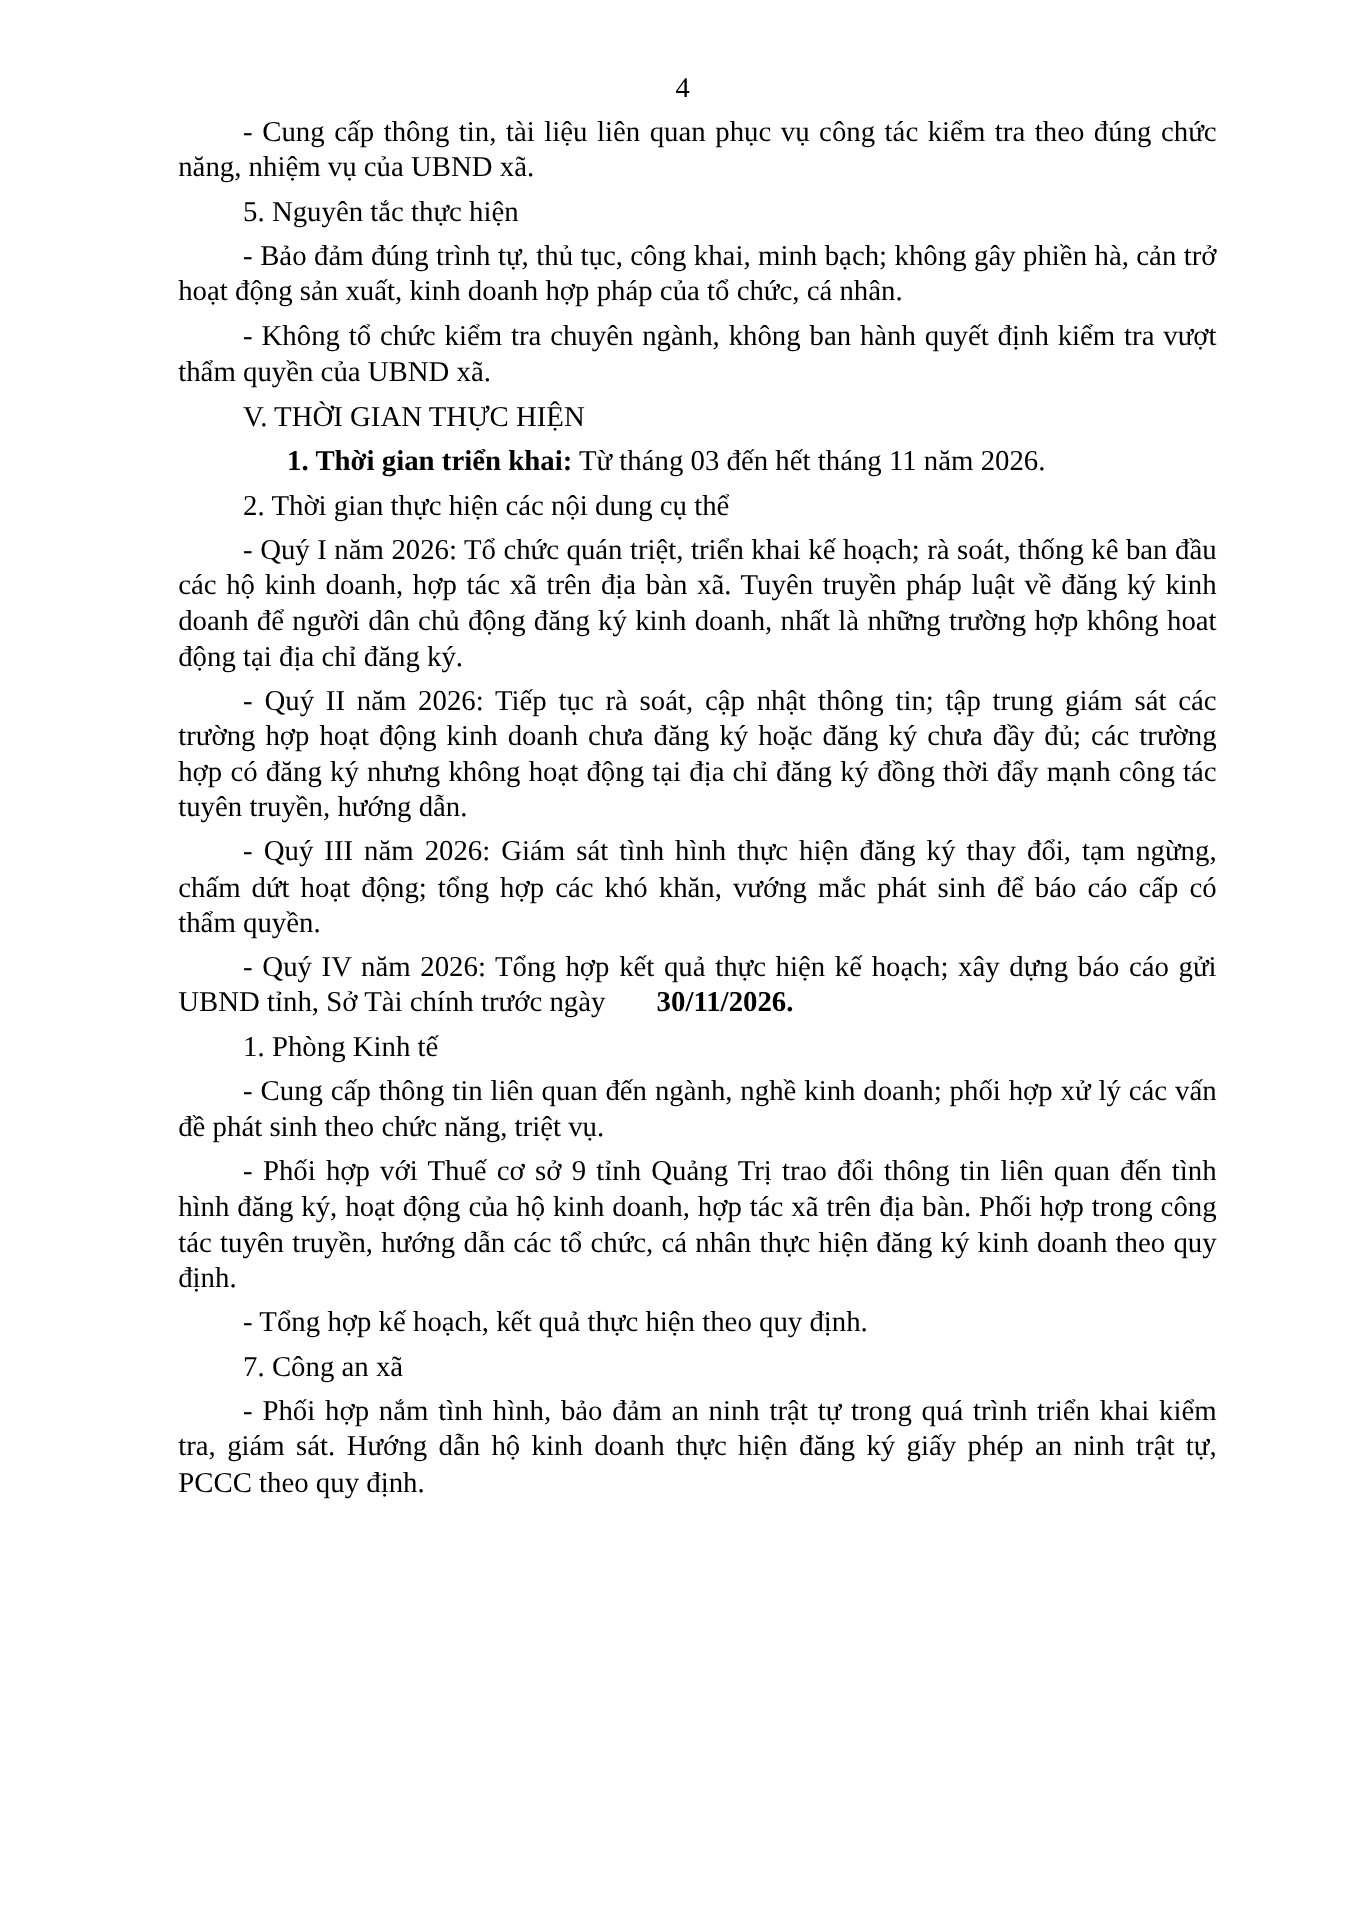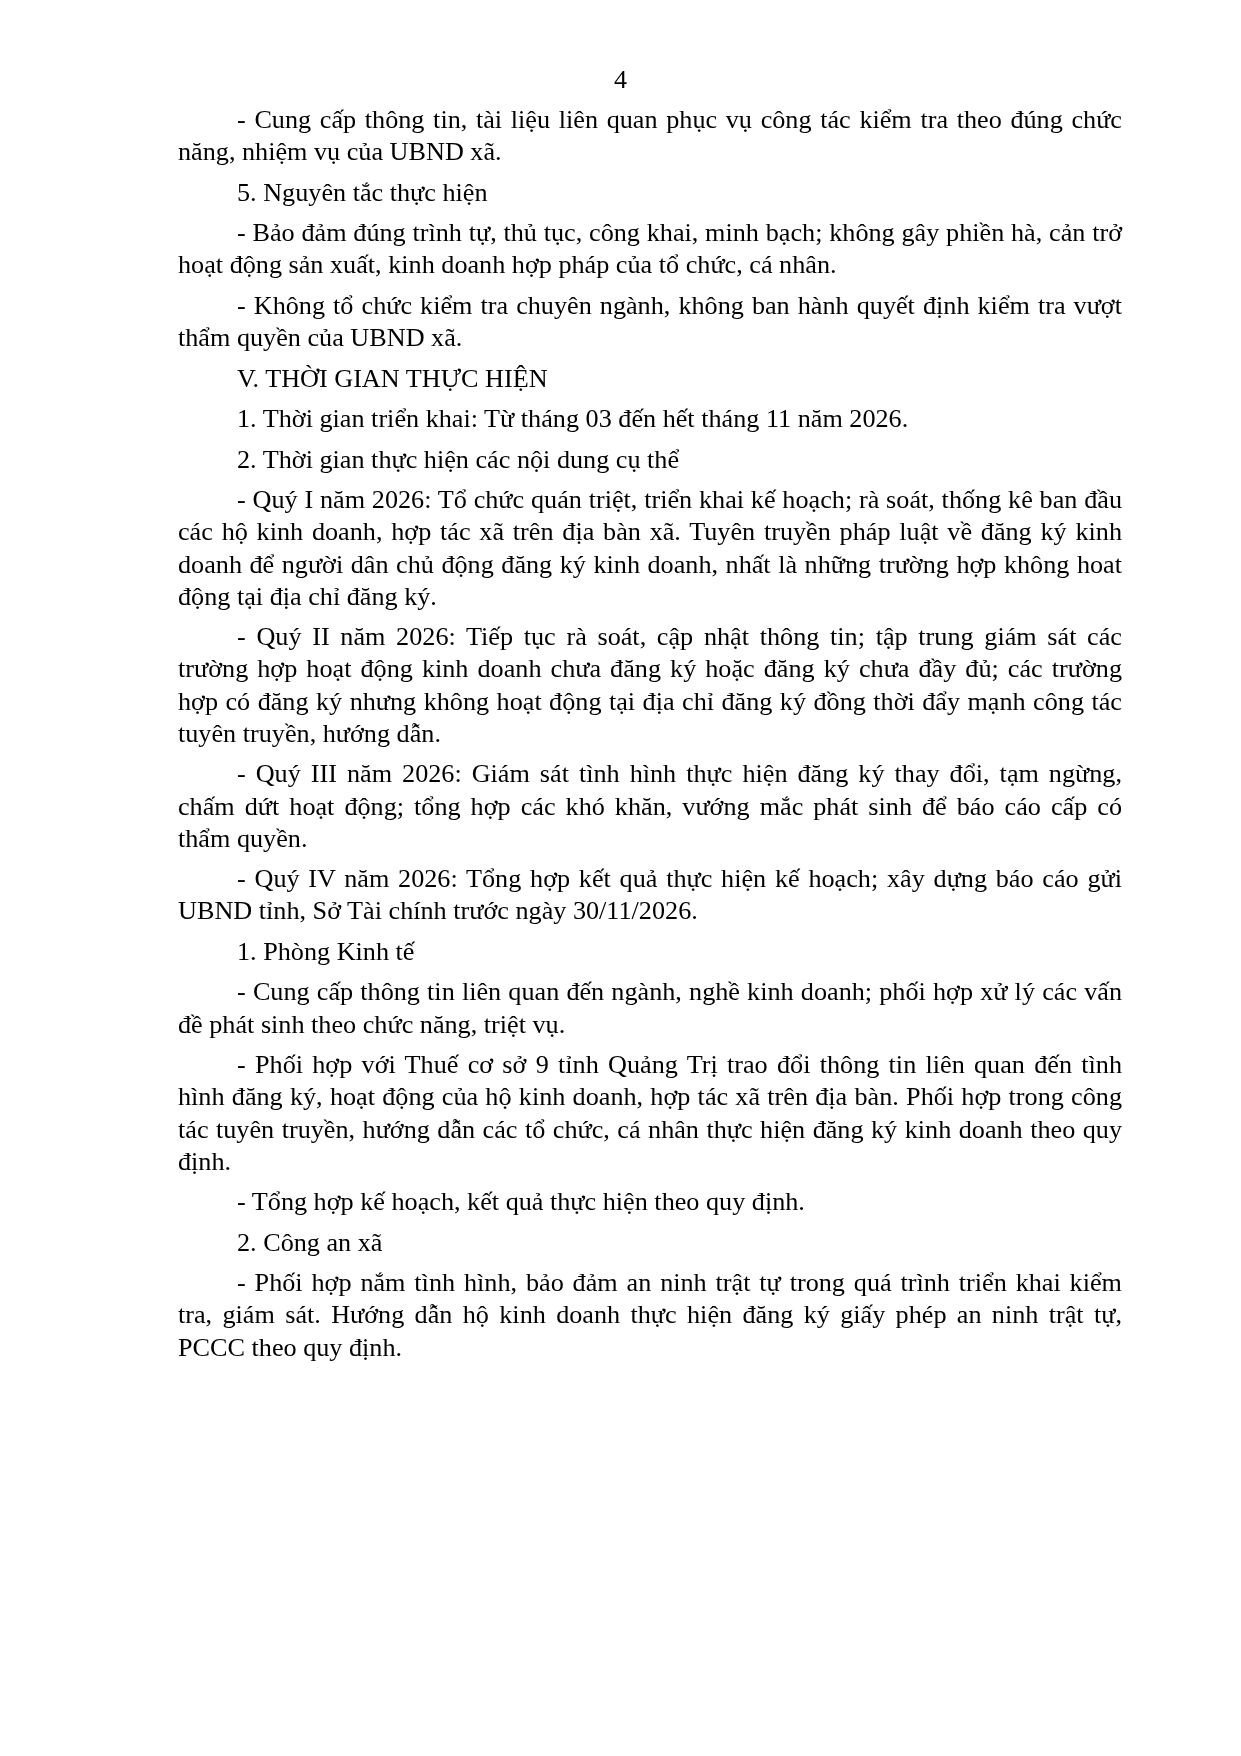--- a/index.html
+++ b/index.html
@@ -7,30 +7,30 @@
   .page {
     position: absolute; left: 0; top: 0; width: 1241px; height: 1756px;
     background: #ffffff; color: #000000;
     font-family: "Liberation Serif", "DejaVu Serif", serif;
   }
   .page-number {
     position: absolute; top: 64px; left: 0; width: 1241px;
     text-align: center; font-size: 26px; line-height: 32px;
   }
   .content {
-    position: absolute; left: 178px; top: 104px; width: 944px;
+    position: absolute; left: 162px; top: 104px; width: 944px;
     font-size: 26.2px; line-height: 32.2px;
   }
   .para {
     margin: 0 0 8.3px 0; text-indent: 59px; text-align: justify;
   }
   .heading {
     margin: 0 0 8.3px 0; padding-left: 59px; font-weight: normal;
   }
-  .bold { font-weight: normal; }
+  .bold { font-weight: bold; margin-left: 40px; }
 </style>
 </head>
 <body>
 
 <div class="page">
   <div class="page-number">4</div>
 
   <div class="content">
     <p class="para">- Cung cấp thông tin, tài liệu liên quan phục vụ công tác kiểm tra theo đúng chức năng, nhiệm vụ của UBND xã.</p>
     <p class="heading">5. Nguyên tắc thực hiện</p>
@@ -40,16 +40,16 @@
     <p class="para"><span class="bold">1. Thời gian triển khai:</span><span> Từ tháng 03 đến hết tháng 11 năm 2026.</span></p>
     <p class="heading">2. Thời gian thực hiện các nội dung cụ thể</p>
     <p class="para">- Quý I năm 2026: Tổ chức quán triệt, triển khai kế hoạch; rà soát, thống kê ban đầu các hộ kinh doanh, hợp tác xã trên địa bàn xã. Tuyên truyền pháp luật về đăng ký kinh doanh để người dân chủ động đăng ký kinh doanh, nhất là những trường hợp không hoat động tại địa chỉ đăng ký.</p>
     <p class="para">- Quý II năm 2026: Tiếp tục rà soát, cập nhật thông tin; tập trung giám sát các trường hợp hoạt động kinh doanh chưa đăng ký hoặc đăng ký chưa đầy đủ; các trường hợp có đăng ký nhưng không hoạt động tại địa chỉ đăng ký đồng thời đẩy mạnh công tác tuyên truyền, hướng dẫn.</p>
     <p class="para">- Quý III năm 2026: Giám sát tình hình thực hiện đăng ký thay đổi, tạm ngừng, chấm dứt hoạt động; tổng hợp các khó khăn, vướng mắc phát sinh để báo cáo cấp có thẩm quyền.</p>
     <p class="para"><span>- Quý IV năm 2026: Tổng hợp kết quả thực hiện kế hoạch; xây dựng báo cáo gửi UBND tỉnh, Sở Tài chính trước ngày </span><span class="bold">30/11/2026.</span></p>
     <p class="heading">1. Phòng Kinh tế</p>
     <p class="para">- Cung cấp thông tin liên quan đến ngành, nghề kinh doanh; phối hợp xử lý các vấn đề phát sinh theo chức năng, triệt vụ.</p>
     <p class="para">- Phối hợp với Thuế cơ sở 9 tỉnh Quảng Trị trao đổi thông tin liên quan đến tình hình đăng ký, hoạt động của hộ kinh doanh, hợp tác xã trên địa bàn. Phối hợp trong công tác tuyên truyền, hướng dẫn các tổ chức, cá nhân thực hiện đăng ký kinh doanh theo quy định.</p>
     <p class="para">- Tổng hợp kế hoạch, kết quả thực hiện theo quy định.</p>
-    <p class="heading">2. Công an xã</p>
+    <p class="heading">7. Công an xã</p>
     <p class="para">- Phối hợp nắm tình hình, bảo đảm an ninh trật tự trong quá trình triển khai kiểm tra, giám sát. Hướng dẫn hộ kinh doanh thực hiện đăng ký giấy phép an ninh trật tự, PCCC theo quy định.</p>
   </div>
 </div>
 
 </body></html>

